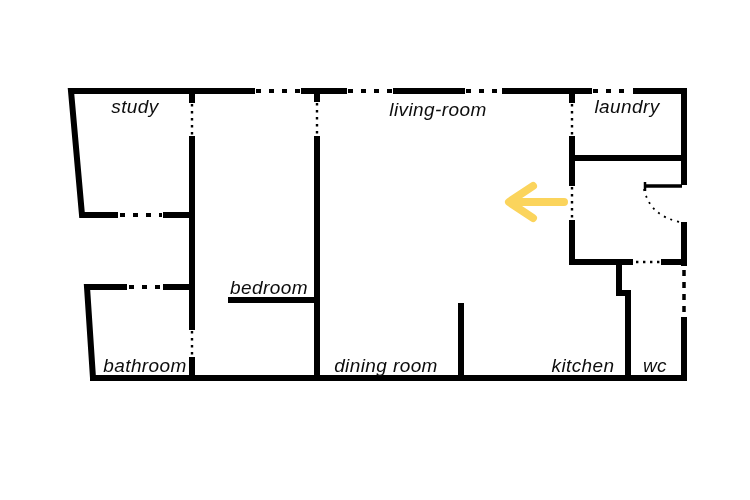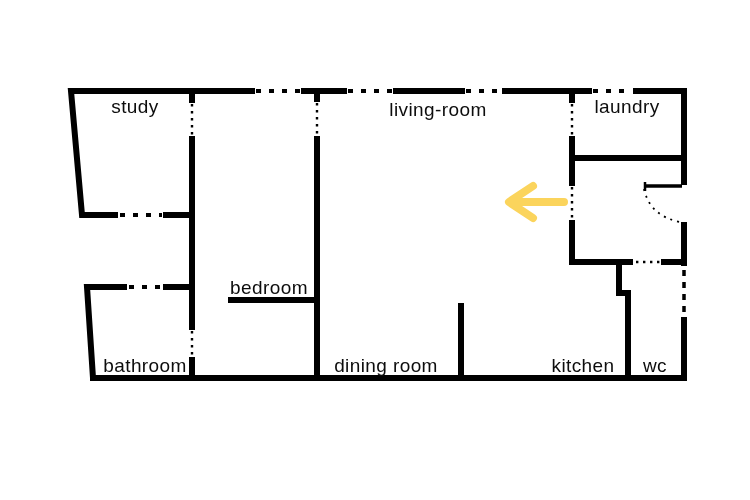--- a/index.html
+++ b/index.html
@@ -9,20 +9,21 @@
     height: 500px;
     background: #ffffff;
     overflow: hidden;
   }
   #stage {
     position: relative;
     width: 750px;
     height: 500px;
     background: #ffffff;
     font-family: "Liberation Sans", sans-serif;
+    font-style: italic;
   }
   svg { display: block; }
   .room-label {
     font-family: "Liberation Sans", sans-serif;
     font-size: 19px;
     letter-spacing: 0.4px;
     fill: #0d0d0d;
   }
 </style>
 </head>

